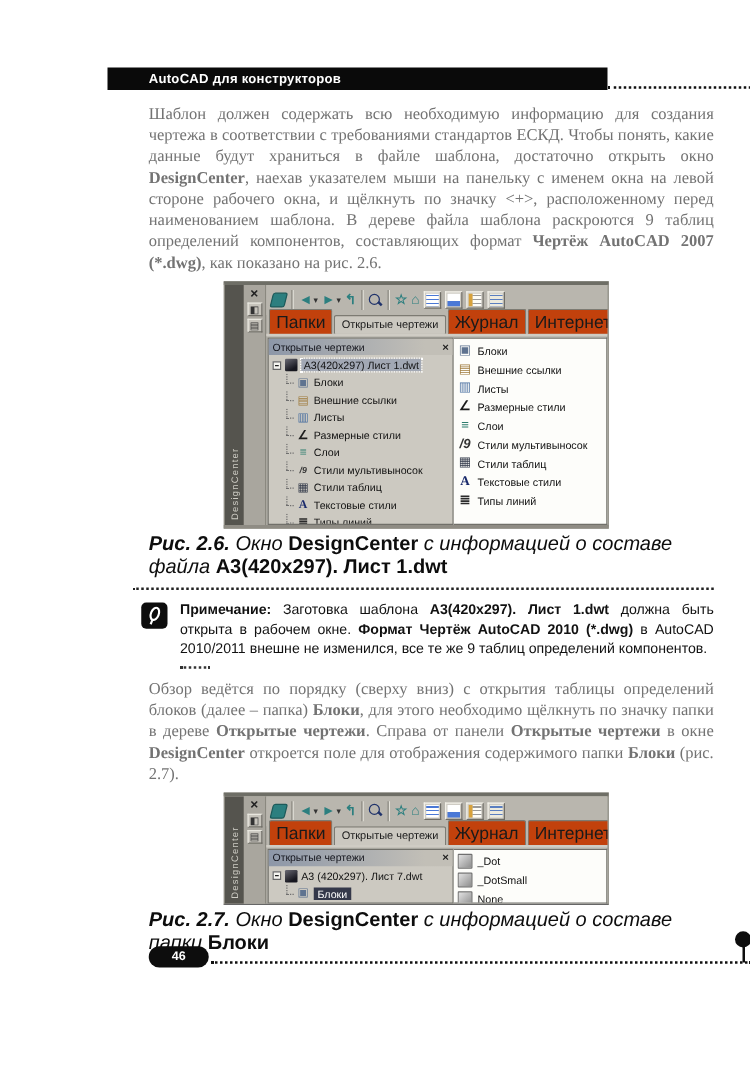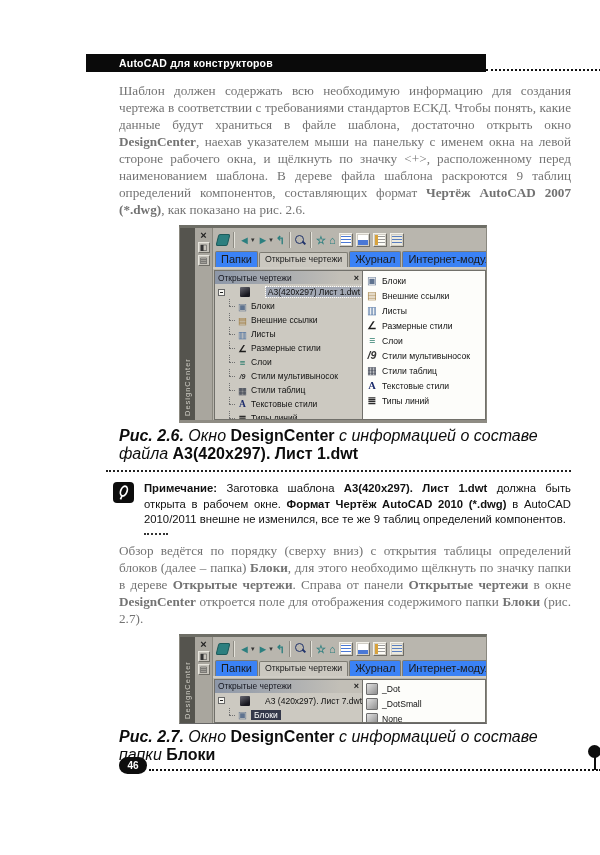--- a/index.html
+++ b/index.html
@@ -64,34 +64,34 @@
             border-color:#f2f0e8 #6f6d66 #6f6d66 #f2f0e8; padding:1px; }
   .tb-btn i { display:block; width:100%; height:100%; }
   .p1 { background:repeating-linear-gradient(0deg,#fff,#fff 2px,#4a78d6 2px,#4a78d6 3px); }
   .p2 { background:linear-gradient(180deg,#ffffff 55%,#4a78d6 55%); }
   .p3 { background:repeating-linear-gradient(0deg,#fefdf8,#fefdf8 2px,#9a9a9a 2px,#9a9a9a 3px); border-left:3px solid #d8a23c; }
   .p4 { background:repeating-linear-gradient(0deg,#eceade,#eceade 2px,#5a7ec0 2px,#5a7ec0 3px); }
   .tb-last { margin-right:-7px; }
 
   .dc-tabs { flex:none; height:17px; display:flex; align-items:flex-end; padding-left:2px;
              border-bottom:2px solid #cfccc4; white-space:nowrap; }
-  .tab { font-size:11px; color:#1a1a1a; background:#3b82f6; border:1px solid #7d7b73; border-bottom:none;
+  .tab { font-size:14px; color:#1a1a1a; background:#c2410c; border:1px solid #7d7b73; border-bottom:none;
          border-radius:2px 2px 0 0; padding:1px 5px 2px 5px; margin-right:1px; }
   .tab.active { background:#cbc8c0; font-size:8.8px; padding-bottom:3px; position:relative; z-index:2; }
 
   .dc-content { flex:1; display:flex; min-height:0; padding:1px 0 0 1px; }
   .dc-tree { flex:none; width:149px; display:flex; flex-direction:column; background:#ccc9c1;
              border:1px solid #71706a; }
   .tree-head { flex:none; height:13px; display:flex; align-items:center; justify-content:space-between;
                padding:0 3px; font-size:8.4px; color:#14151d;
                background:linear-gradient(90deg,#8d97a8 0%,#c2bfb7 85%); }
   .tree-head .th-x { font-weight:bold; font-size:9px; color:#1a1a1a; }
   .tree-body { flex:1; overflow:hidden; padding-top:1px; }
   .t-row { display:flex; align-items:center; gap:3px; height:14px; padding-left:3px;
-           font-size:8.5px; white-space:nowrap; overflow:hidden;justify-content:space-between; }
+           font-size:8.5px; white-space:nowrap; overflow:hidden; }
   .minusbox { position:relative; flex:none; width:7px; height:7px; border:1px solid #666; background:#f6f5f0; }
   .minusbox::after { content:""; position:absolute; left:1px; right:1px; top:2px; border-top:1px solid #222; }
   .t-kids { margin-left:9px; }
   .t-item { position:relative; display:flex; align-items:center; gap:3px; height:14px; padding-left:13px;
             font-size:8.5px; white-space:nowrap; overflow:hidden; }
   .t-item::before { content:""; position:absolute; left:5px; top:-7px; height:14px; border-left:1px dotted #6f6f6f; }
   .t-item::after { content:""; position:absolute; left:5px; top:7px; width:6px; border-top:1px dotted #6f6f6f; }
   .sel26 { background:#a2a8b4; outline:1px dotted #fff; padding:0 2px; }
   .sel27 { background:#34384a; color:#fff; padding:0 3px; }
 
@@ -110,21 +110,21 @@
   .i-block3d { width:12px; height:10px; background:linear-gradient(135deg,#e2e2e2 0%,#8e8e8e 100%);
                border:1px solid #6f6f6f; border-radius:1px; }
 
   .dc-list { flex:1; background:#fdfdfa; border:1px solid #71706a; border-left:none; padding:2px 0 0 3px;
              overflow:hidden; }
   .l-item { display:flex; align-items:center; gap:4px; height:15px; font-size:8.6px; white-space:nowrap; overflow:hidden; }
   .l-item .i { width:12px; height:12px; font-size:10.5px; }
 
   
   .footer { position:absolute; top:754px; left:88px; right:30px; height:20px; display:flex; align-items:flex-end; }
-  .pg-pill { flex:none; width:28px; height:17px; background:#0d0d0d; color:#fff; border-radius:9px;
+  .pg-pill { flex:none; width:48px; height:17px; background:#0d0d0d; color:#fff; border-radius:9px;
              display:flex; align-items:center; justify-content:center; font-size:10px; font-weight:bold; }
   .ft-dots { flex:1; border-bottom:2px dotted #111; margin:0 0 3px 2px; }
   .ft-circle { position:absolute; right:0px; top:-9px; width:13px; height:13px; border-radius:50%; background:#0d0d0d; }
   .ft-stem { position:absolute; right:5px; top:3px; width:2px; height:13px; background:#0d0d0d; }
 </style>
 </head>
 <body>
 
 <div class="page">
 

